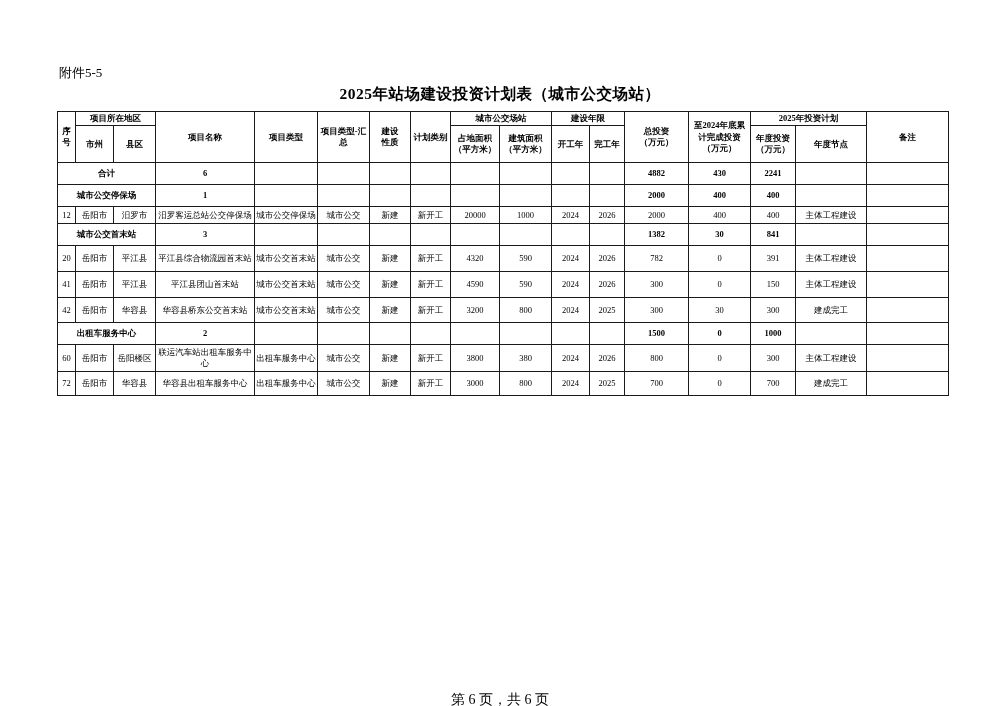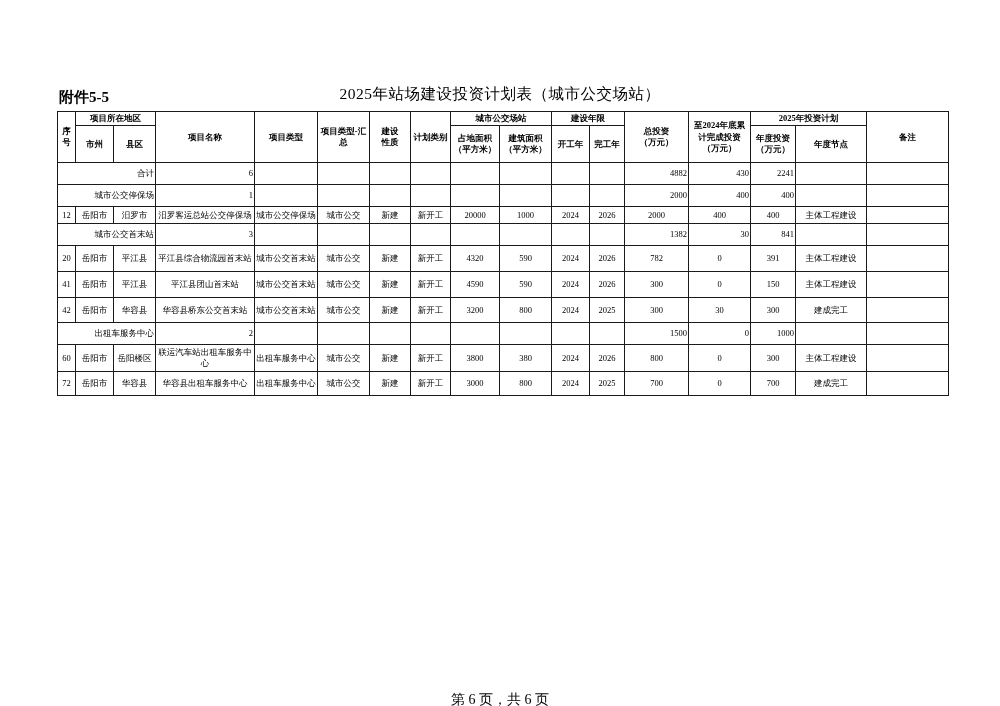--- a/index.html
+++ b/index.html
@@ -6,42 +6,42 @@
   html, body { width: 1000px; height: 706px; }
   body {
     background: #ffffff;
     font-family: "Liberation Serif", "DejaVu Serif", serif;
     color: #000000;
     position: relative;
   }
   .page { position: absolute; inset: 0; background: #ffffff; }
   .attachment {
     position: absolute; left: 59px; top: 64px;
-    font-size: 15px; font-weight: bold; margin-top: 24px;
+    font-size: 13px; font-weight: normal;
   }
   .title {
     position: absolute; left: 0; right: 0; top: 84px;
-    text-align: center; font-size: 15.5px; font-weight: normal;
+    text-align: center; font-size: 15.5px; font-weight: bold;
     letter-spacing: 0.5px;
   }
   table.plan-table {
     position: absolute; left: 57px; top: 111px; width: 891px;
     border-collapse: collapse; table-layout: fixed;
     font-size: 8.5px;
   }
   .plan-table th, .plan-table td {
     border: 1px solid #1b1b1b;
     text-align: center; vertical-align: middle;
     padding: 1px 1px; line-height: 1.3; overflow: hidden;
   }
   .plan-table th { font-weight: bold; white-space: pre-line; }
   .plan-table tr.hr1 { height: 13px; }
   .plan-table tr.hr2 { height: 37px; margin-top: 13px; }
   .plan-table td { font-weight: normal; }
-  .plan-table tr.bold-row td { font-weight: normal; text-align: right; }
+  .plan-table tr.bold-row td { font-weight: bold; }
   .footer {
     position: absolute; left: 0; right: 0; top: 659px;
     text-align: center; font-size: 14px; margin-top: 32px;
   }
 </style>
 </head>
 <body>
 
 <div class="page">
 

